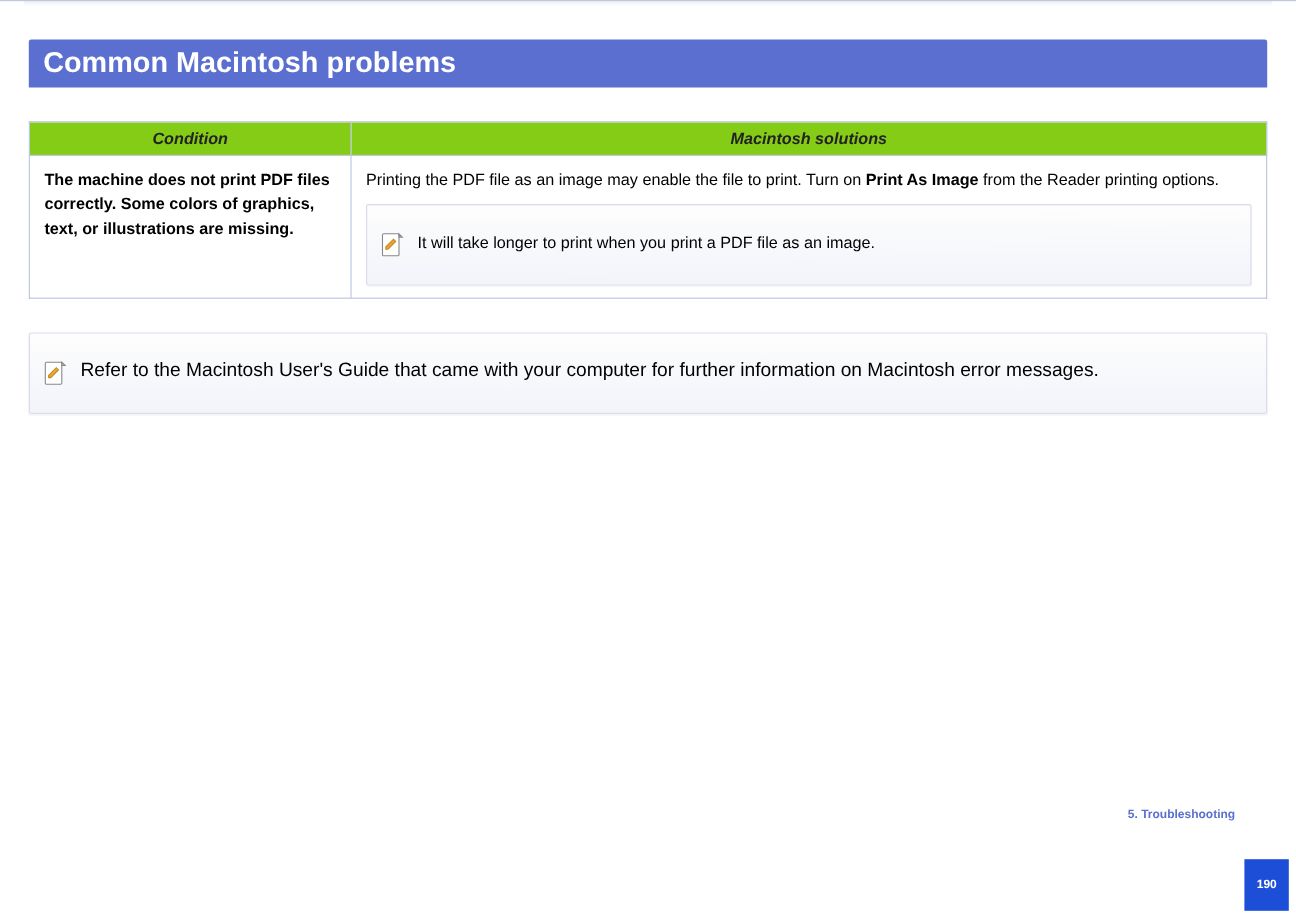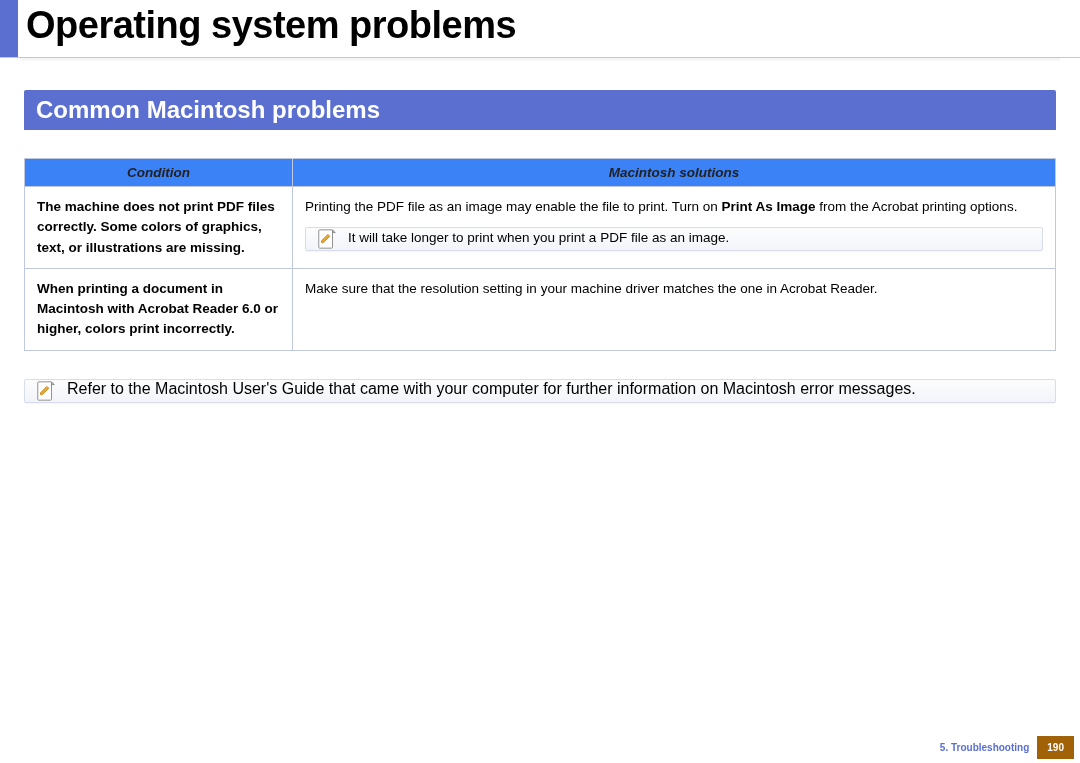--- a/index.html
+++ b/index.html
@@ -41,39 +41,39 @@
     border-top-left-radius: 2px;
     border-top-right-radius: 2px;
   }
   table.trouble {
     border-collapse: collapse;
     margin: 28px 24px 0 24px;
     width: calc(100% - 48px);
     font-size: 13.5px;
   }
   table.trouble th {
-    background: #3b82f6;
+    background: #84cc16;
     border: 1px solid #c0c8e0;
     padding: 6px 26px;
     font-weight: 700;
     font-style: italic;
     color: #222;
   }
   table.trouble td {
     border: 1px solid #c0c8e0;
     padding: 10px 12px;
     vertical-align: top;
     line-height: 1.5;
   }
   .cond-col { width: 268px; font-weight: 700; }
   .sol-inner { margin-bottom: 10px; }
   .note-box {
     border: 1px solid #d8dceb;
     border-radius: 2px;
-    padding: 0 10px;
+    padding: 22px 10px;
     display: flex;
     align-items: flex-start;
     gap: 10px;
     background: linear-gradient(to bottom, #fdfdfd, #f2f4fa);
     box-shadow: 0 1px 1px rgba(0,0,0,0.04);
   }
   .note-box.outside {
     margin: 28px 24px 0 24px;
     width: calc(100% - 48px);
     text-align: right;
@@ -91,65 +91,61 @@
     display: flex;
     align-items: stretch;
     font-size: 10px;
     font-weight: 700;
   }
   .footer-chapter {
     color: #5a6fd0;
     padding: 6px 8px 6px 0;
   }
   .footer-page {
-    background: #a16207;
+    background: #1d4ed8;
     color: #fff;
-    padding: 6px 10px;
+    padding: 16px 10px;
+    margin-top: 48px;
   }
 </style>
 </head>
 <body>
 
 <div class="header-row">
   <div class="header-accent"></div>
-  <h1 class="page-title">Operating system problems</h1>
 </div>
 <div class="hr-fade"></div>
 
 <div class="section-bar">Common Macintosh problems</div>
 
 <table class="trouble">
   <thead>
     <tr>
       <th class="cond-col">Condition</th>
       <th>Macintosh solutions</th>
     </tr>
   </thead>
   <tbody>
     <tr>
       <td class="cond-col">The machine does not print PDF files correctly. Some colors of graphics, text, or illustrations are missing.</td>
       <td>
         <div class="sol-inner">
-          <span>Printing the PDF file as an image may enable the file to print. Turn on </span><span class="bold-inline">Print As Image</span><span> from the Acrobat printing options.</span>
+          <span>Printing the PDF file as an image may enable the file to print. Turn on </span><span class="bold-inline">Print As Image</span><span> from the Reader printing options.</span>
         </div>
         <div class="note-box">
           <span class="note-icon">
             <svg viewBox="0 0 24 24">
                 <rect x="3" y="2" width="15" height="20" rx="1" fill="#fff" stroke="#888"></rect>
                 <path d="M18 2 L21 5 L18 5 Z" fill="#ccc" stroke="#888"></path>
                 <path d="M6 14 L13 7 L15 9 L8 16 L6 16 Z" fill="#e6a836" stroke="#c78a20"></path>
               </svg>
           </span>
           <span>It will take longer to print when you print a PDF file as an image.</span>
         </div>
       </td>
-    </tr>
-    <tr>
-      <td class="cond-col">When printing a document in Macintosh with Acrobat Reader 6.0 or higher, colors print incorrectly.</td>
-      <td>Make sure that the resolution setting in your machine driver matches the one in Acrobat Reader.</td>
     </tr>
   </tbody>
 </table>
 
 <div class="note-box outside">
   <span class="note-icon">
     <svg viewBox="0 0 24 24">
         <rect x="3" y="2" width="15" height="20" rx="1" fill="#fff" stroke="#888"></rect>
         <path d="M18 2 L21 5 L18 5 Z" fill="#ccc" stroke="#888"></path>
         <path d="M6 14 L13 7 L15 9 L8 16 L6 16 Z" fill="#e6a836" stroke="#c78a20"></path>

